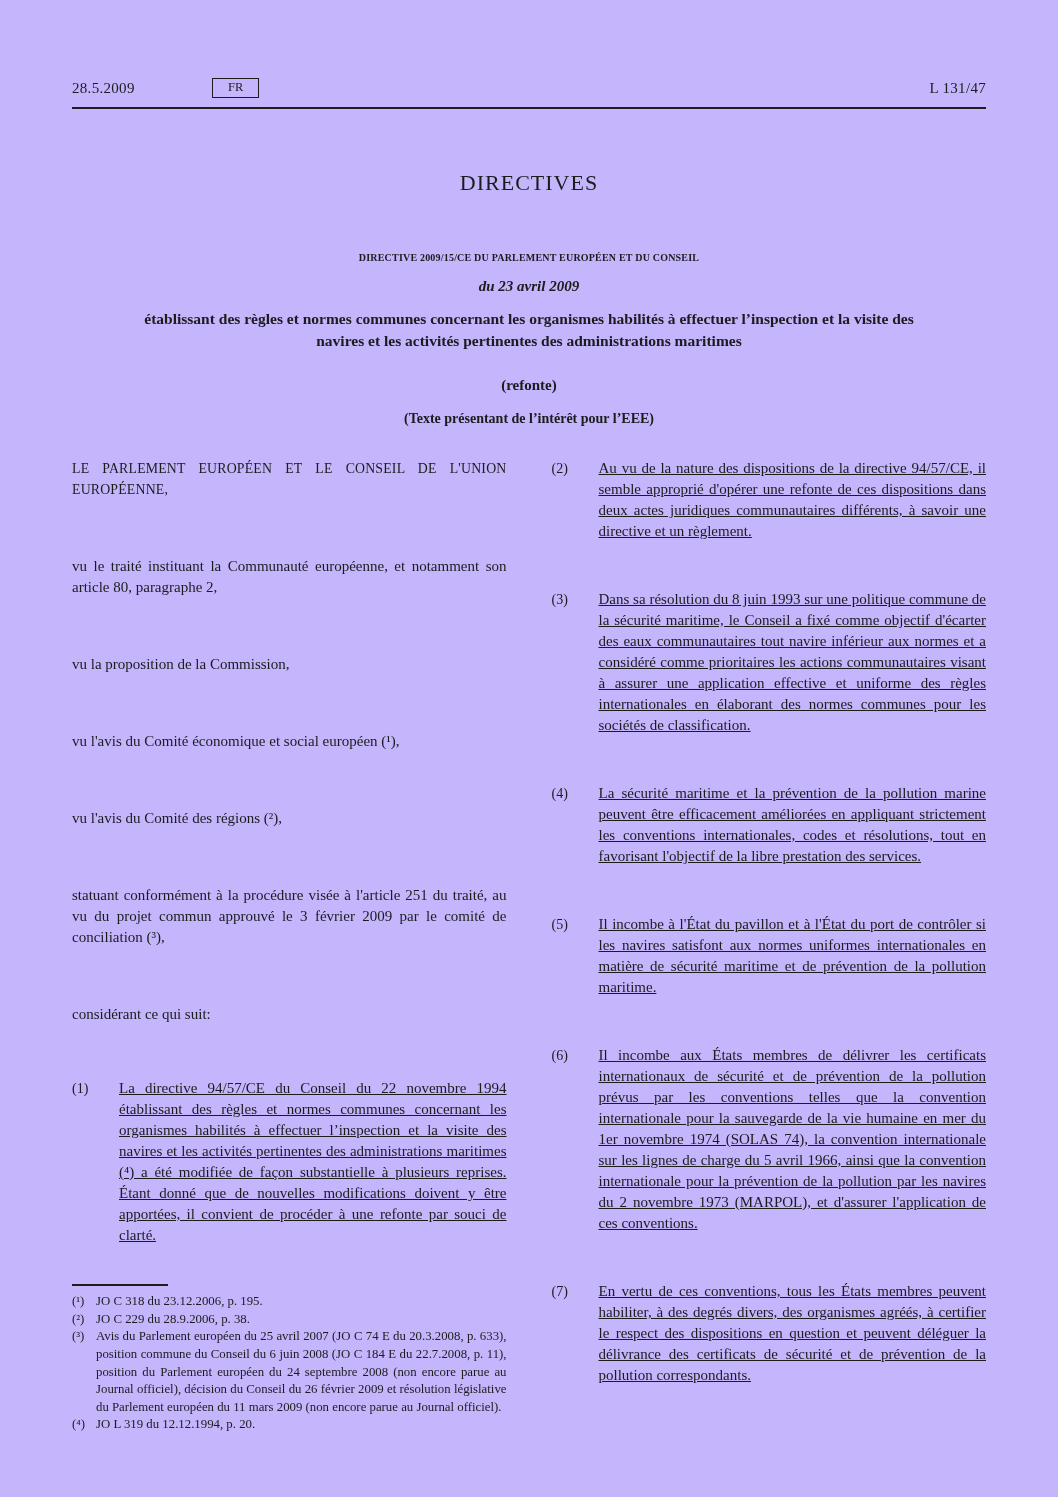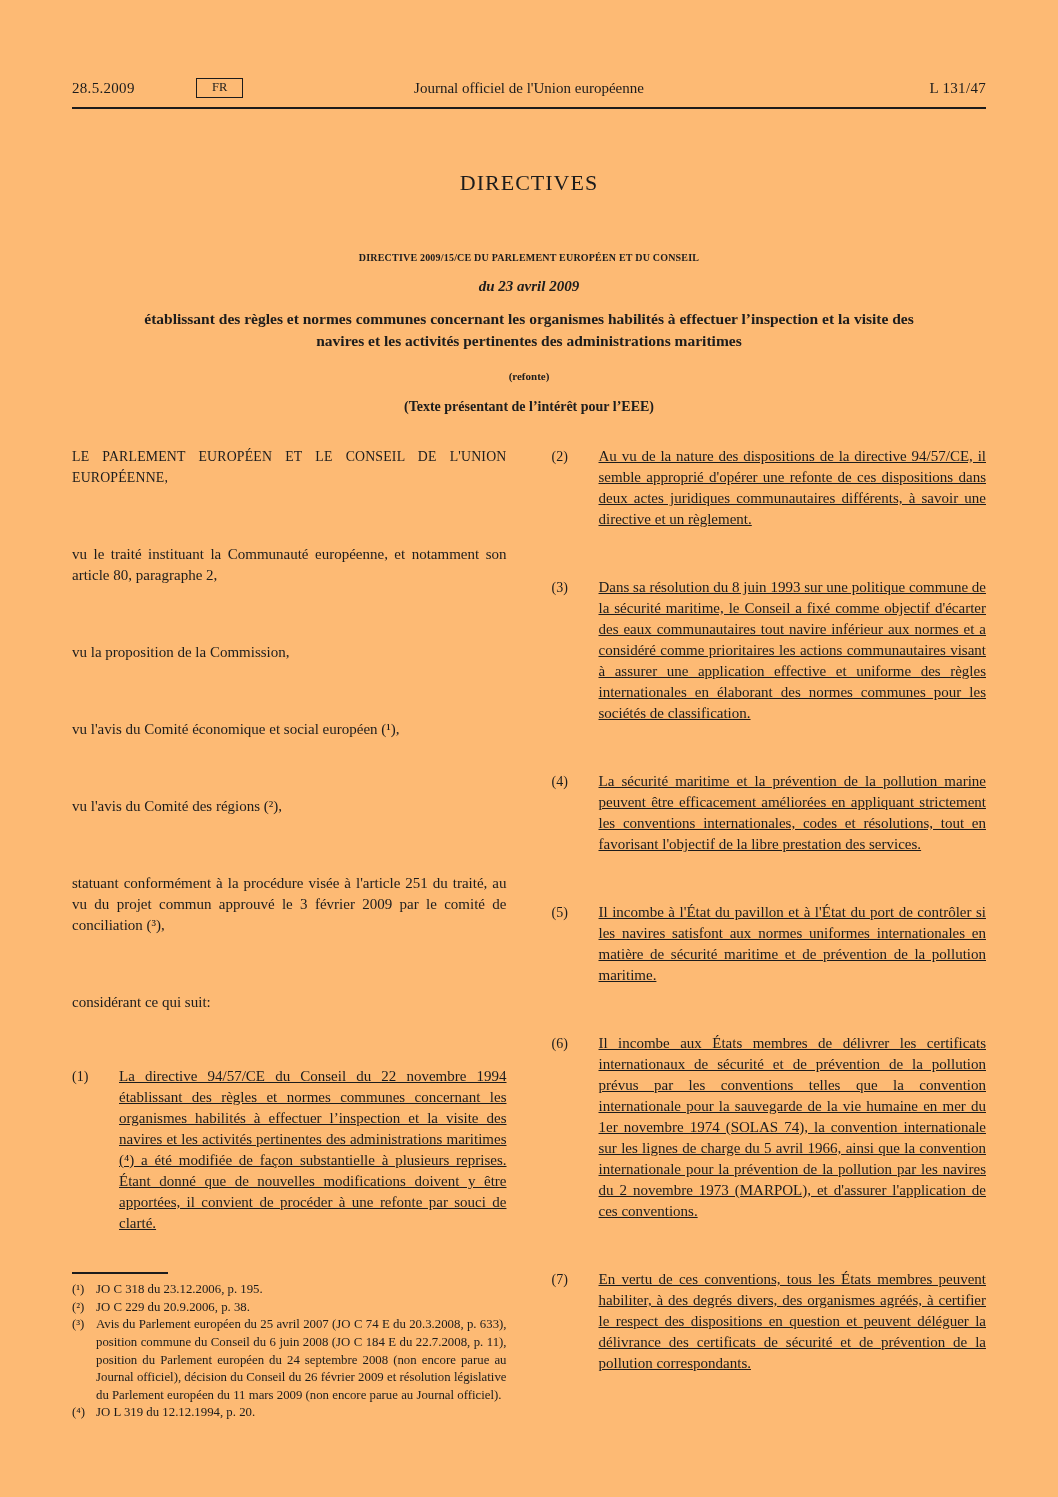--- a/index.html
+++ b/index.html
@@ -6,38 +6,38 @@
   html, body { background: #ffffff; }
   body {
     font-family: "Liberation Serif", "DejaVu Serif", serif;
     color: #1c1c1c;
     -webkit-font-smoothing: antialiased;
   }
   .page {
     position: relative;
     width: 1058px;
     height: 1497px;
-    background: #fdba74;
+    background: #c4b5fd;
     padding: 76px 72px 0 72px;
     overflow: hidden;
   }
   
   .oj-header {
     display: flex;
     align-items: center;
     position: relative;
     height: 24px;
   }
   .oj-date { font-size: 15px; width: 120px; flex: none; letter-spacing: 0.3px; }
   .oj-lang {
     flex: none;
     border: 1.5px solid #1c1c1c;
     font-size: 12.5px;
     padding: 2px 15px 3px 15px;
-    margin-left: 4px;
+    margin-left: 20px;
     line-height: 1;
   }
   .oj-journal {
     position: absolute;
     left: 0; right: 0;
     text-align: center;
     font-size: 15px;
     pointer-events: none;
   }
   .oj-ref { margin-left: auto; font-size: 15px; letter-spacing: 0.3px; }
@@ -70,23 +70,23 @@
   .doc-subject {
     text-align: center;
     font-size: 15.5px;
     font-weight: bold;
     max-width: 800px;
     margin: 13px auto 0 auto;
     line-height: 1.45;
   }
   .doc-recast {
     text-align: center;
-    font-size: 11px;
-    font-weight: bold;
-    margin-top: 17px;
+    font-size: 15px;
+    font-weight: bold;
+    margin-top: 24px;
   }
   .doc-eee {
     text-align: center;
     font-size: 14px;
     font-weight: bold;
     margin-top: 17px;
   }
   
   .columns {
     display: flex;
@@ -139,21 +139,20 @@
   }
 </style>
 </head>
 <body>
 
 <div class="page">
 
   <header class="oj-header">
     <span class="oj-date">28.5.2009</span>
     <span class="oj-lang">FR</span>
-    <span class="oj-journal">Journal officiel de l'Union européenne</span>
     <span class="oj-ref">L 131/47</span>
   </header>
   <div class="oj-rule"></div>
 
   <h1 class="section-title">DIRECTIVES</h1>
 
   <div class="doc-title-block">
     <h2 class="doc-title">DIRECTIVE 2009/15/CE DU PARLEMENT EUROPÉEN ET DU CONSEIL</h2>
     <p class="doc-date">du 23 avril 2009</p>
     <p class="doc-subject">établissant des règles et normes communes concernant les organismes habilités à effectuer l’inspection et la visite des navires et les activités pertinentes des administrations maritimes</p>
@@ -178,21 +177,21 @@
       </div>
 
       <div class="footnotes">
         <div class="fn-rule"></div>
         <div class="footnote">
           <span class="fn-num">(¹)</span>
           <span class="fn-text">JO C 318 du 23.12.2006, p. 195.</span>
         </div>
         <div class="footnote">
           <span class="fn-num">(²)</span>
-          <span class="fn-text">JO C 229 du 20.9.2006, p. 38.</span>
+          <span class="fn-text">JO C 229 du 28.9.2006, p. 38.</span>
         </div>
         <div class="footnote">
           <span class="fn-num">(³)</span>
           <span class="fn-text">Avis du Parlement européen du 25 avril 2007 (JO C 74 E du 20.3.2008, p. 633), position commune du Conseil du 6 juin 2008 (JO C 184 E du 22.7.2008, p. 11), position du Parlement européen du 24 septembre 2008 (non encore parue au Journal officiel), décision du Conseil du 26 février 2009 et résolution législative du Parlement européen du 11 mars 2009 (non encore parue au Journal officiel).</span>
         </div>
         <div class="footnote">
           <span class="fn-num">(⁴)</span>
           <span class="fn-text">JO L 319 du 12.12.1994, p. 20.</span>
         </div>
       </div>

